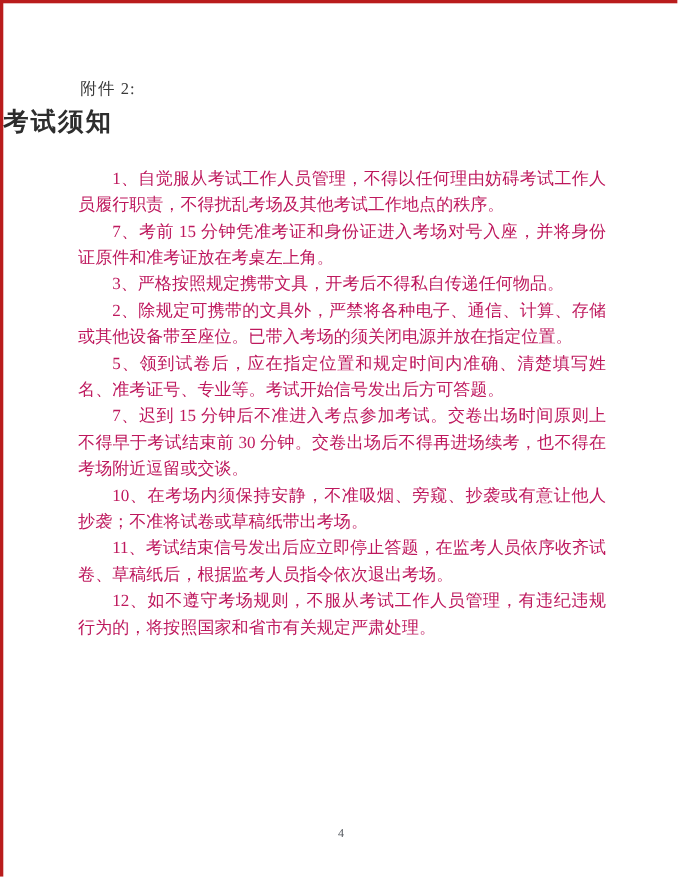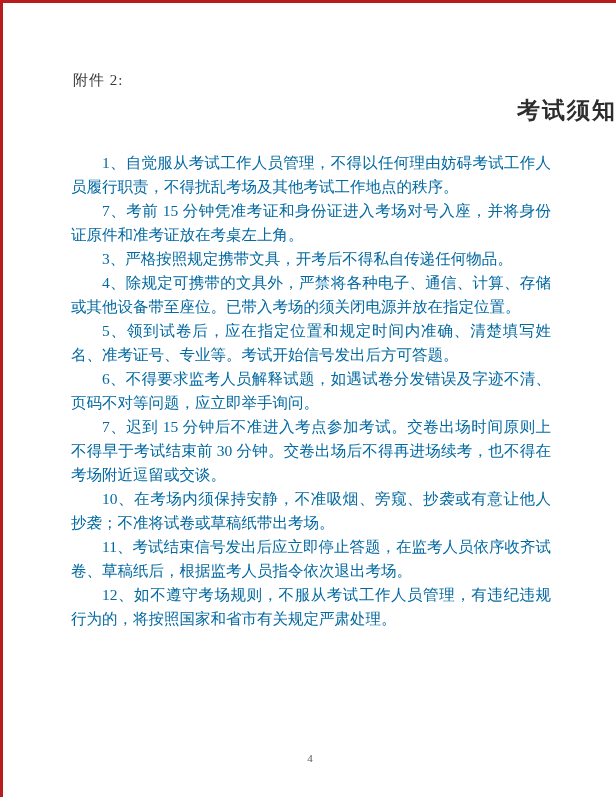--- a/index.html
+++ b/index.html
@@ -32,35 +32,35 @@
     left: 70px;
     font-size: 15px;
     letter-spacing: 1px;
     color: #3a3a3a;
   }
   .doc-title {
     position: absolute;
     top: 92px;
     left: 0;
     width: 100%;
-    text-align: right;
+    text-align: left;
     font-size: 23px;
     font-weight: bold;
     letter-spacing: 2px;
     color: #2d2d2d;
   }
   .doc-body {
     position: absolute;
     top: 148px;
     left: 68px;
     width: 480px;
     font-size: 15.5px;
     line-height: 24px;
     text-align: justify;
-    color: #0369a1;
+    color: #be185d;
   }
   .doc-body p {
     margin: 0;
     padding: 0;
     text-indent: 2em;
   }
   .page-number {
     position: absolute;
     bottom: 34px;
     left: 0;
@@ -77,23 +77,22 @@
   <div class="page">
 
     <div class="attachment-label">附件 2:</div>
 
     <div class="doc-title">考试须知</div>
 
     <div class="doc-body">
       <p>1、自觉服从考试工作人员管理，不得以任何理由妨碍考试工作人员履行职责，不得扰乱考场及其他考试工作地点的秩序。</p>
       <p>7、考前 15 分钟凭准考证和身份证进入考场对号入座，并将身份证原件和准考证放在考桌左上角。</p>
       <p>3、严格按照规定携带文具，开考后不得私自传递任何物品。</p>
-      <p>4、除规定可携带的文具外，严禁将各种电子、通信、计算、存储或其他设备带至座位。已带入考场的须关闭电源并放在指定位置。</p>
+      <p>2、除规定可携带的文具外，严禁将各种电子、通信、计算、存储或其他设备带至座位。已带入考场的须关闭电源并放在指定位置。</p>
       <p>5、领到试卷后，应在指定位置和规定时间内准确、清楚填写姓名、准考证号、专业等。考试开始信号发出后方可答题。</p>
-      <p>6、不得要求监考人员解释试题，如遇试卷分发错误及字迹不清、页码不对等问题，应立即举手询问。</p>
       <p>7、迟到 15 分钟后不准进入考点参加考试。交卷出场时间原则上不得早于考试结束前 30 分钟。交卷出场后不得再进场续考，也不得在考场附近逗留或交谈。</p>
       <p>10、在考场内须保持安静，不准吸烟、旁窥、抄袭或有意让他人抄袭；不准将试卷或草稿纸带出考场。</p>
       <p>11、考试结束信号发出后应立即停止答题，在监考人员依序收齐试卷、草稿纸后，根据监考人员指令依次退出考场。</p>
       <p>12、如不遵守考场规则，不服从考试工作人员管理，有违纪违规行为的，将按照国家和省市有关规定严肃处理。</p>
     </div>
 
     <div class="page-number">4</div>
 
   </div>
 </div>

